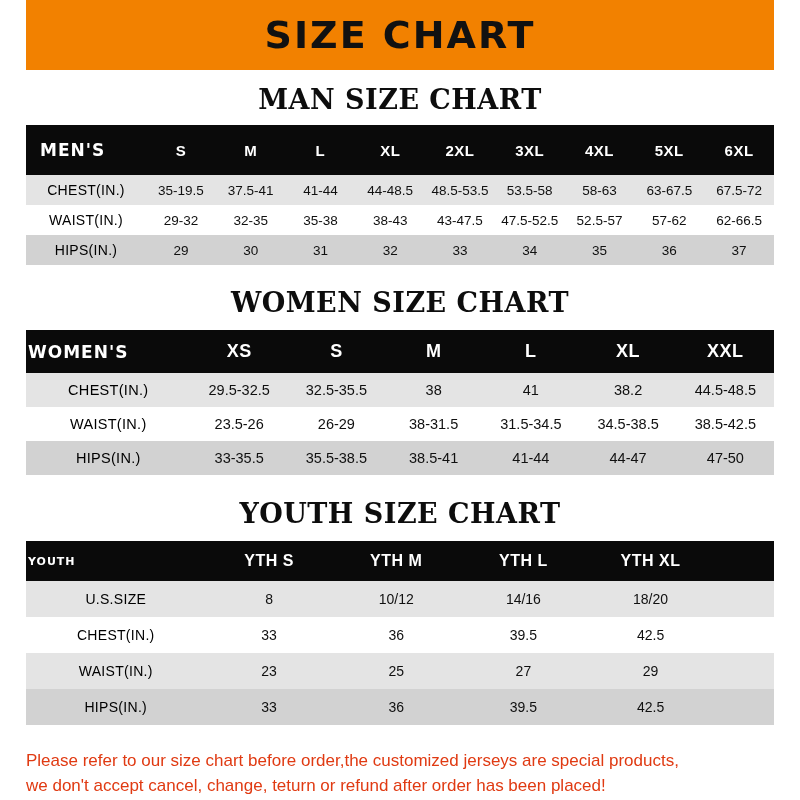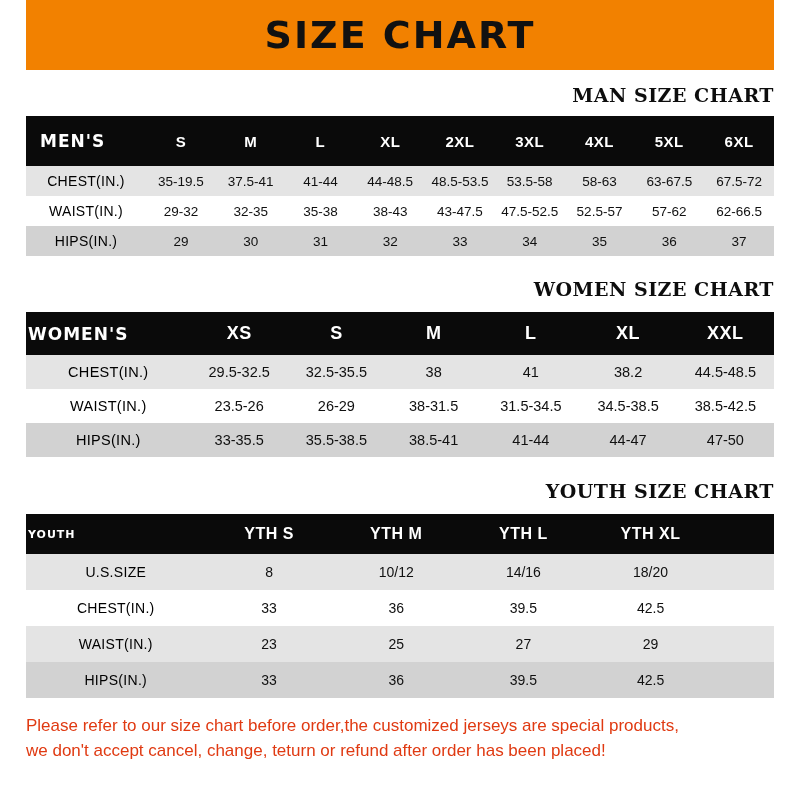--- a/index.html
+++ b/index.html
@@ -46,24 +46,24 @@
   }
   .banner-left-block { left: 0; }
   .banner-right-block { right: 0; }
 
   .content {
     padding: 0 26px;
     box-sizing: border-box;
   }
 
   .section-title {
-    text-align: right;
+    text-align: center;
     font-family: "DejaVu Serif", serif;
     font-weight: bold;
-    font-size: 19px;
+    font-size: 27px;
     color: #0d0d0d;
     letter-spacing: 0.5px;
   }
   .t-man   { margin: 14px 0 10px 0; }
   .t-women { margin: 22px 0 12px 0; }
   .t-youth { margin: 23px 0 12px 0; }
 
   table.sizetable {
     width: 100%;
     border-collapse: collapse;
@@ -113,21 +113,21 @@
   
   .women .hdr-row th.rowlabel { font-size: 17px; }
   .women .data-row td { font-size: 14.5px; padding: 9px 2px; }
   .women .hdr-row th { font-size: 18px; padding: 11px 2px; }
 
   .youth .hdr-row th.rowlabel { font-size: 11px; }
   .youth .hdr-row th { font-size: 16px; padding: 11px 2px; }
   .youth .data-row td { font-size: 14px; padding: 10px 2px; }
 
   .footer-note {
-    margin: 16px 26px 0 26px;
+    margin: 24px 26px 0 26px;
     color: #E03A12;
     font-family: "Liberation Sans", sans-serif;
     font-size: 17px;
     line-height: 1.45;
     text-align: left;
   }
   .footer-note div { white-space: nowrap; }
 </style>
 </head>
 <body>

